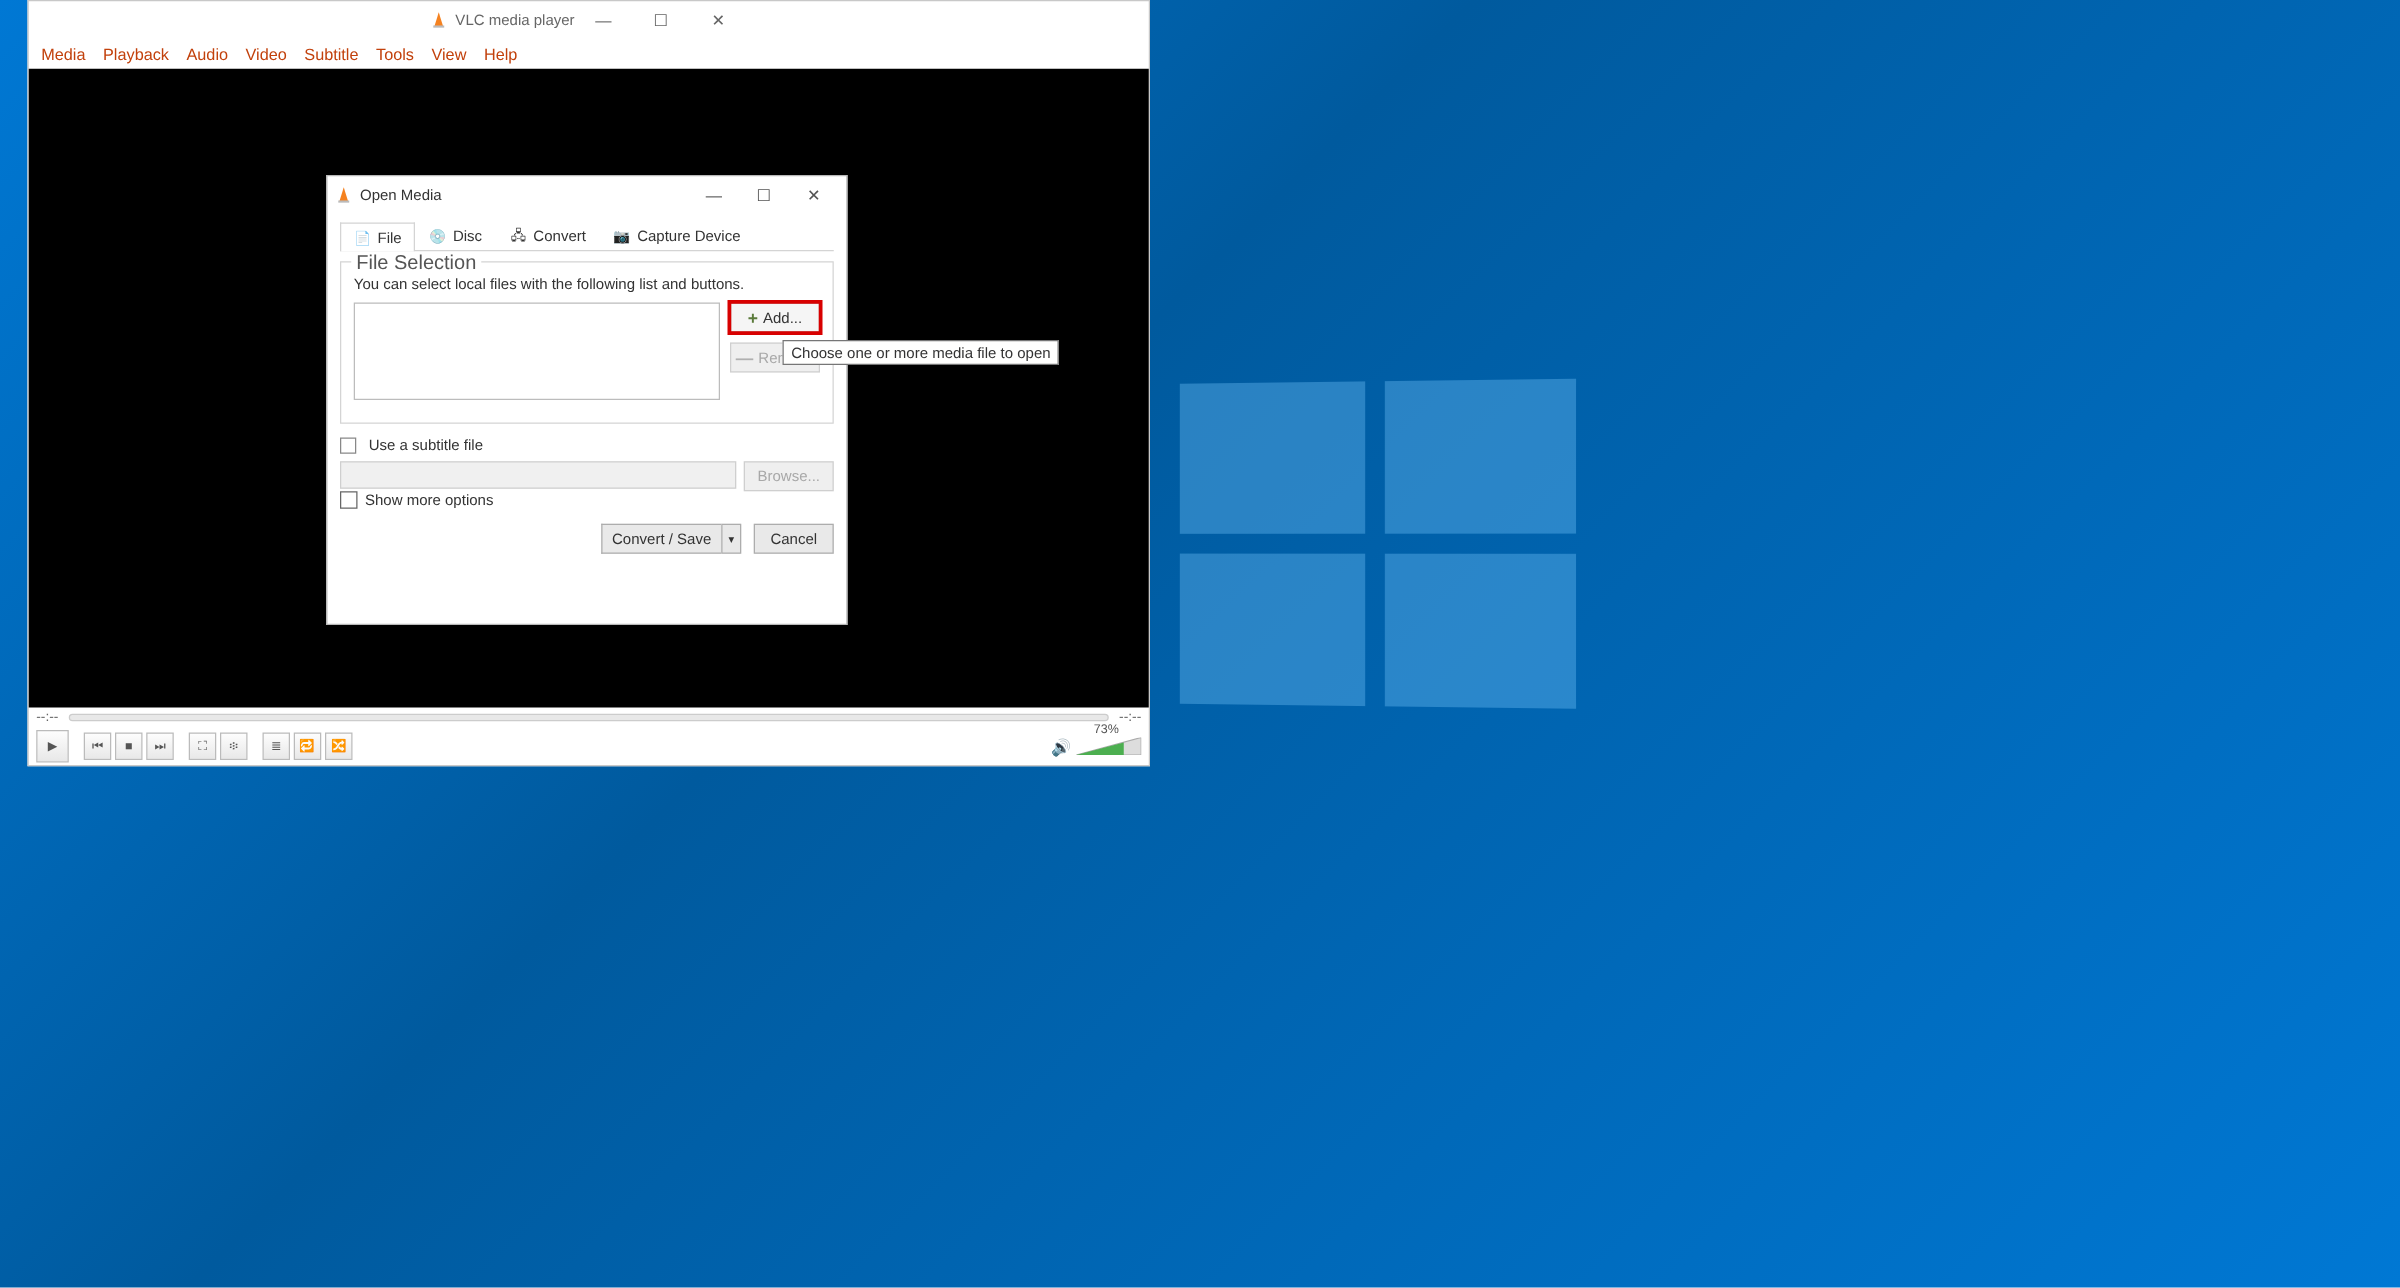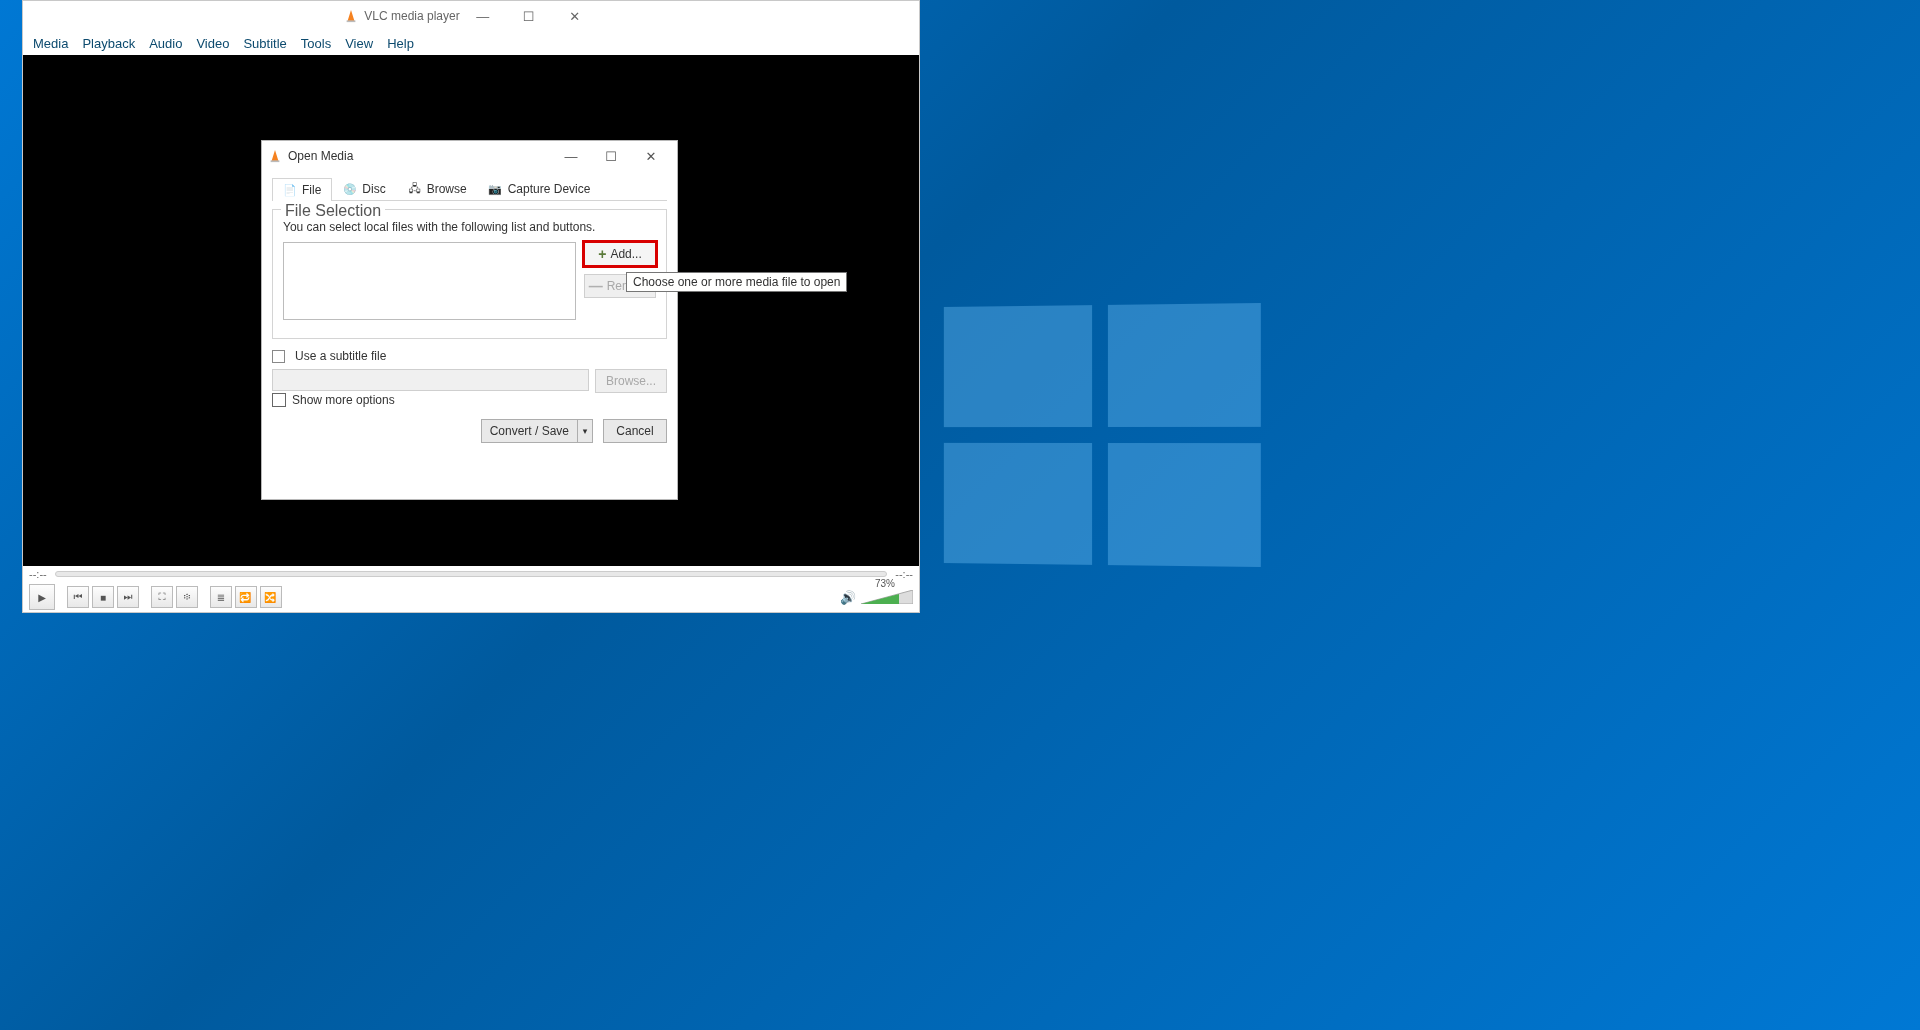--- a/index.html
+++ b/index.html
@@ -9,21 +9,21 @@
 .win-logo { position: absolute; left: 940px; top: 305px; width: 320px; height: 260px; display: grid; grid-template-columns: 1fr 1fr; grid-template-rows: 1fr 1fr; gap: 16px; transform: perspective(1500px) rotateY(-8deg); }
 .win-logo > div { background: rgba(120, 200, 255, 0.35); }
 
 
 .vlc-window { position: absolute; left: 22px; top: 0px; width: 898px; height: 613px; background: #fff; border: 1px solid #c8c8c8; display: flex; flex-direction: column; }
 .vlc-titlebar { height: 30px; display: flex; align-items: center; padding: 0 6px; justify-content: center; }
 .vlc-title-left { display: flex; align-items: center; gap: 6px; font-size: 12px; color: #666; }
 .cone { width: 14px; height: 14px; }
 .vlc-winctrls { display: flex; }
 .vlc-winctrls > div { width: 46px; height: 30px; display: flex; align-items: center; justify-content: center; color: #666; font-size: 13px; }
-.vlc-menubar { height: 24px; display: flex; align-items: center; gap: 14px; padding: 0 10px; font-size: 13px; color: #0c4a6e; }
+.vlc-menubar { height: 24px; display: flex; align-items: center; gap: 14px; padding: 0 10px; font-size: 13px; color: #c2410c; }
 .vlc-content { flex: 1; background: #000; }
 .vlc-seekrow { height: 16px; display: flex; align-items: center; gap: 8px; padding: 0 6px; font-size: 11px; color: #666; }
 .vlc-seek { flex: 1; height: 6px; background: #e8e8e8; border: 1px solid #ccc; border-radius: 3px; }
 .vlc-controls { height: 30px; display: flex; align-items: center; gap: 4px; padding: 0 6px; justify-content: space-between; }
 .vlc-ctrl-left, .vlc-ctrl-right { display: flex; align-items: center; gap: 3px; }
 .cbtn { width: 22px; height: 22px; border: 1px solid #bbb; background: linear-gradient(#fdfdfd,#e8e8e8); display: flex; align-items: center; justify-content: center; font-size: 10px; color: #555; cursor: pointer; }
 .cbtn.play { width: 26px; height: 26px; }
 .csep { width: 6px; }
 .volwrap { display: flex; align-items: center; gap: 4px; }
 .volicon { color: #888; font-size: 13px; }
@@ -167,21 +167,21 @@
       <div class="tab active">
         <span class="tabicon">📄</span>
         <span>File</span>
       </div>
       <div class="tab">
         <span class="tabicon">💿</span>
         <span>Disc</span>
       </div>
       <div class="tab">
         <span class="tabicon">🖧</span>
-        <span>Browse</span>
+        <span>Convert</span>
       </div>
       <div class="tab">
         <span class="tabicon">📷</span>
         <span>Capture Device</span>
       </div>
     </div>
 
     <div class="fileselection">
       <span class="grouplabel">File Selection</span>
       <div class="fstext">You can select local files with the following list and buttons.</div>

